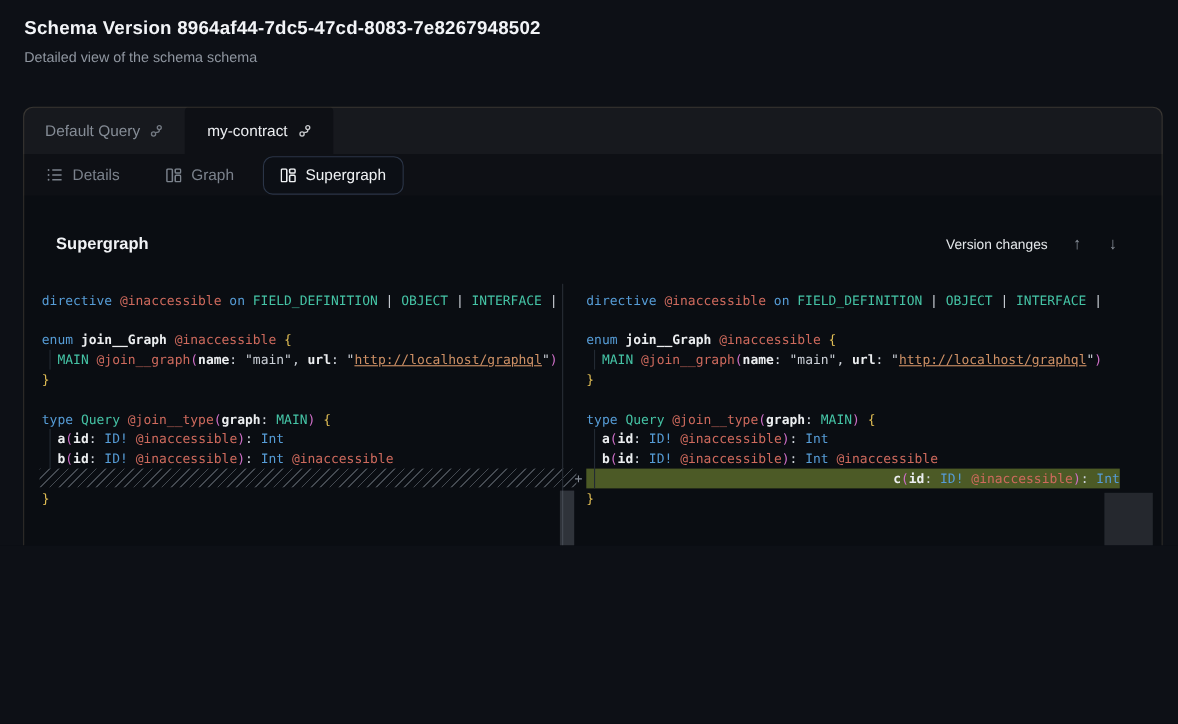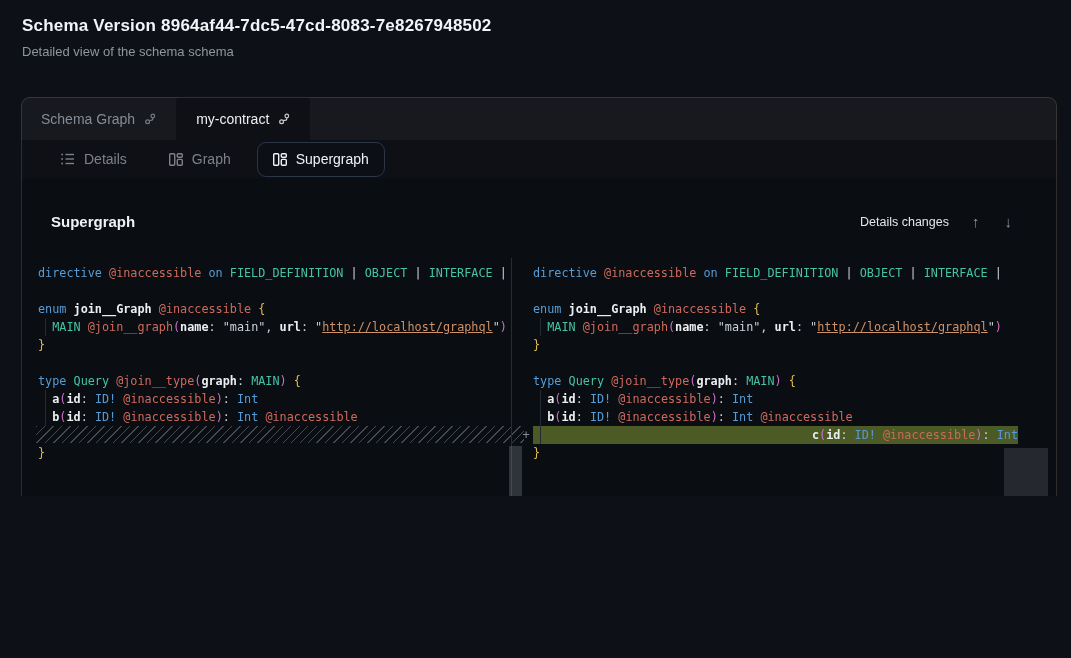--- a/index.html
+++ b/index.html
@@ -13,21 +13,21 @@
 
   
   .card-tabrow{position:absolute;left:21px;top:97px;width:1036px;height:43px;
                background:#17191e;border-radius:8px 8px 0 0;display:flex;align-items:stretch;}
   .tab{display:flex;align-items:center;gap:9px;padding:0 20px;font-size:14px;color:#858c96;}
   .tab.selected{background:#0e1015;color:#eceef1;border-radius:4px 4px 0 0;}
   .tab .ticon{display:flex;opacity:.85;margin-top:1px;}
 
   .card-subtabrow{position:absolute;left:21px;top:140px;width:1036px;height:38px;
                   background:#0e1015;display:flex;align-items:center;gap:10px;
-                  padding-left:24px;box-sizing:border-box;}
+                  padding-left:6px;box-sizing:border-box;}
   .subtab{display:flex;align-items:center;gap:9px;padding:0 15px;height:35px;
           font-size:14px;color:#7b828c;border-radius:9px;border:1px solid transparent;box-sizing:border-box;}
   .subtab.selected{color:#f0f2f4;border-color:#2b3547;background:#0c0f15;}
   .subtab .sicon{display:flex;}
 
   .card-content{position:absolute;left:21px;top:178px;width:1036px;height:449px;background:#0a0d12;}
   .card-border{position:absolute;left:21px;top:97px;width:1036px;height:466px;
                border:1px solid rgba(145,130,105,.28);border-radius:9px;
                pointer-events:none;box-sizing:border-box;z-index:9;}
 
@@ -85,21 +85,21 @@
 </head>
 <body>
 
 <div id="app">
 
   <div class="page-title">Schema Version 8964af44-7dc5-47cd-8083-7e8267948502</div>
   <div class="page-subtitle">Detailed view of the schema schema</div>
 
   <div class="card-tabrow">
     <div class="tab">
-      <span>Schema Graph</span>
+      <span>Default Query</span>
       <span class="ticon">
         <svg width="12" height="12" viewBox="0 0 12 12" fill="none" stroke="currentColor" stroke-width="1.2">
           <circle cx="8.8" cy="3" r="1.8"></circle>
             <circle cx="3.6" cy="8.8" r="1.9"></circle>
           <path d="M8.8 4.8 L8.8 5.4 Q8.8 7.3 6.9 7.3 L5.5 7.3"></path>
         </svg>
       </span>
     </div>
     <div class="tab selected">
       <span>my-contract</span>
@@ -147,21 +147,21 @@
       </span>
       <span>Supergraph</span>
     </div>
   </div>
 
   <div class="card-content"></div>
 
   <div class="panel-heading">Supergraph</div>
 
   <div class="navigate">
-    <span class="nav-label">Details changes</span>
+    <span class="nav-label">Version changes</span>
     <span class="nav-arrow">↑</span>
     <span class="nav-arrow">↓</span>
   </div>
 
   <div class="pane pane-left">
     <div class="code">
         <div class="line"><span class="tok-k">directive</span><span class="tok-p"> </span><span class="tok-d">@inaccessible</span><span class="tok-k"> on </span><span class="tok-t">FIELD_DEFINITION</span><span class="tok-p"> | </span><span class="tok-t">OBJECT</span><span class="tok-p"> | </span><span class="tok-t">INTERFACE</span><span class="tok-p"> |</span></div>
         <div class="line"></div>
         <div class="line"><span class="tok-k">enum</span><span class="tok-p"> </span><span class="tok-f">join__Graph</span><span class="tok-p"> </span><span class="tok-d">@inaccessible</span><span class="tok-p"> </span><span class="tok-b">{</span></div>
         <div class="line"><span class="tok-p">  </span><span class="tok-t">MAIN</span><span class="tok-p"> </span><span class="tok-d">@join__graph</span><span class="tok-q">(</span><span class="tok-f">name</span><span class="tok-p">: </span><span class="tok-s">"main"</span><span class="tok-p">, </span><span class="tok-f">url</span><span class="tok-p">: </span><span class="tok-p">"</span><span class="tok-u">http://localhost/graphql</span><span class="tok-p">"</span><span class="tok-q">)</span></div>

